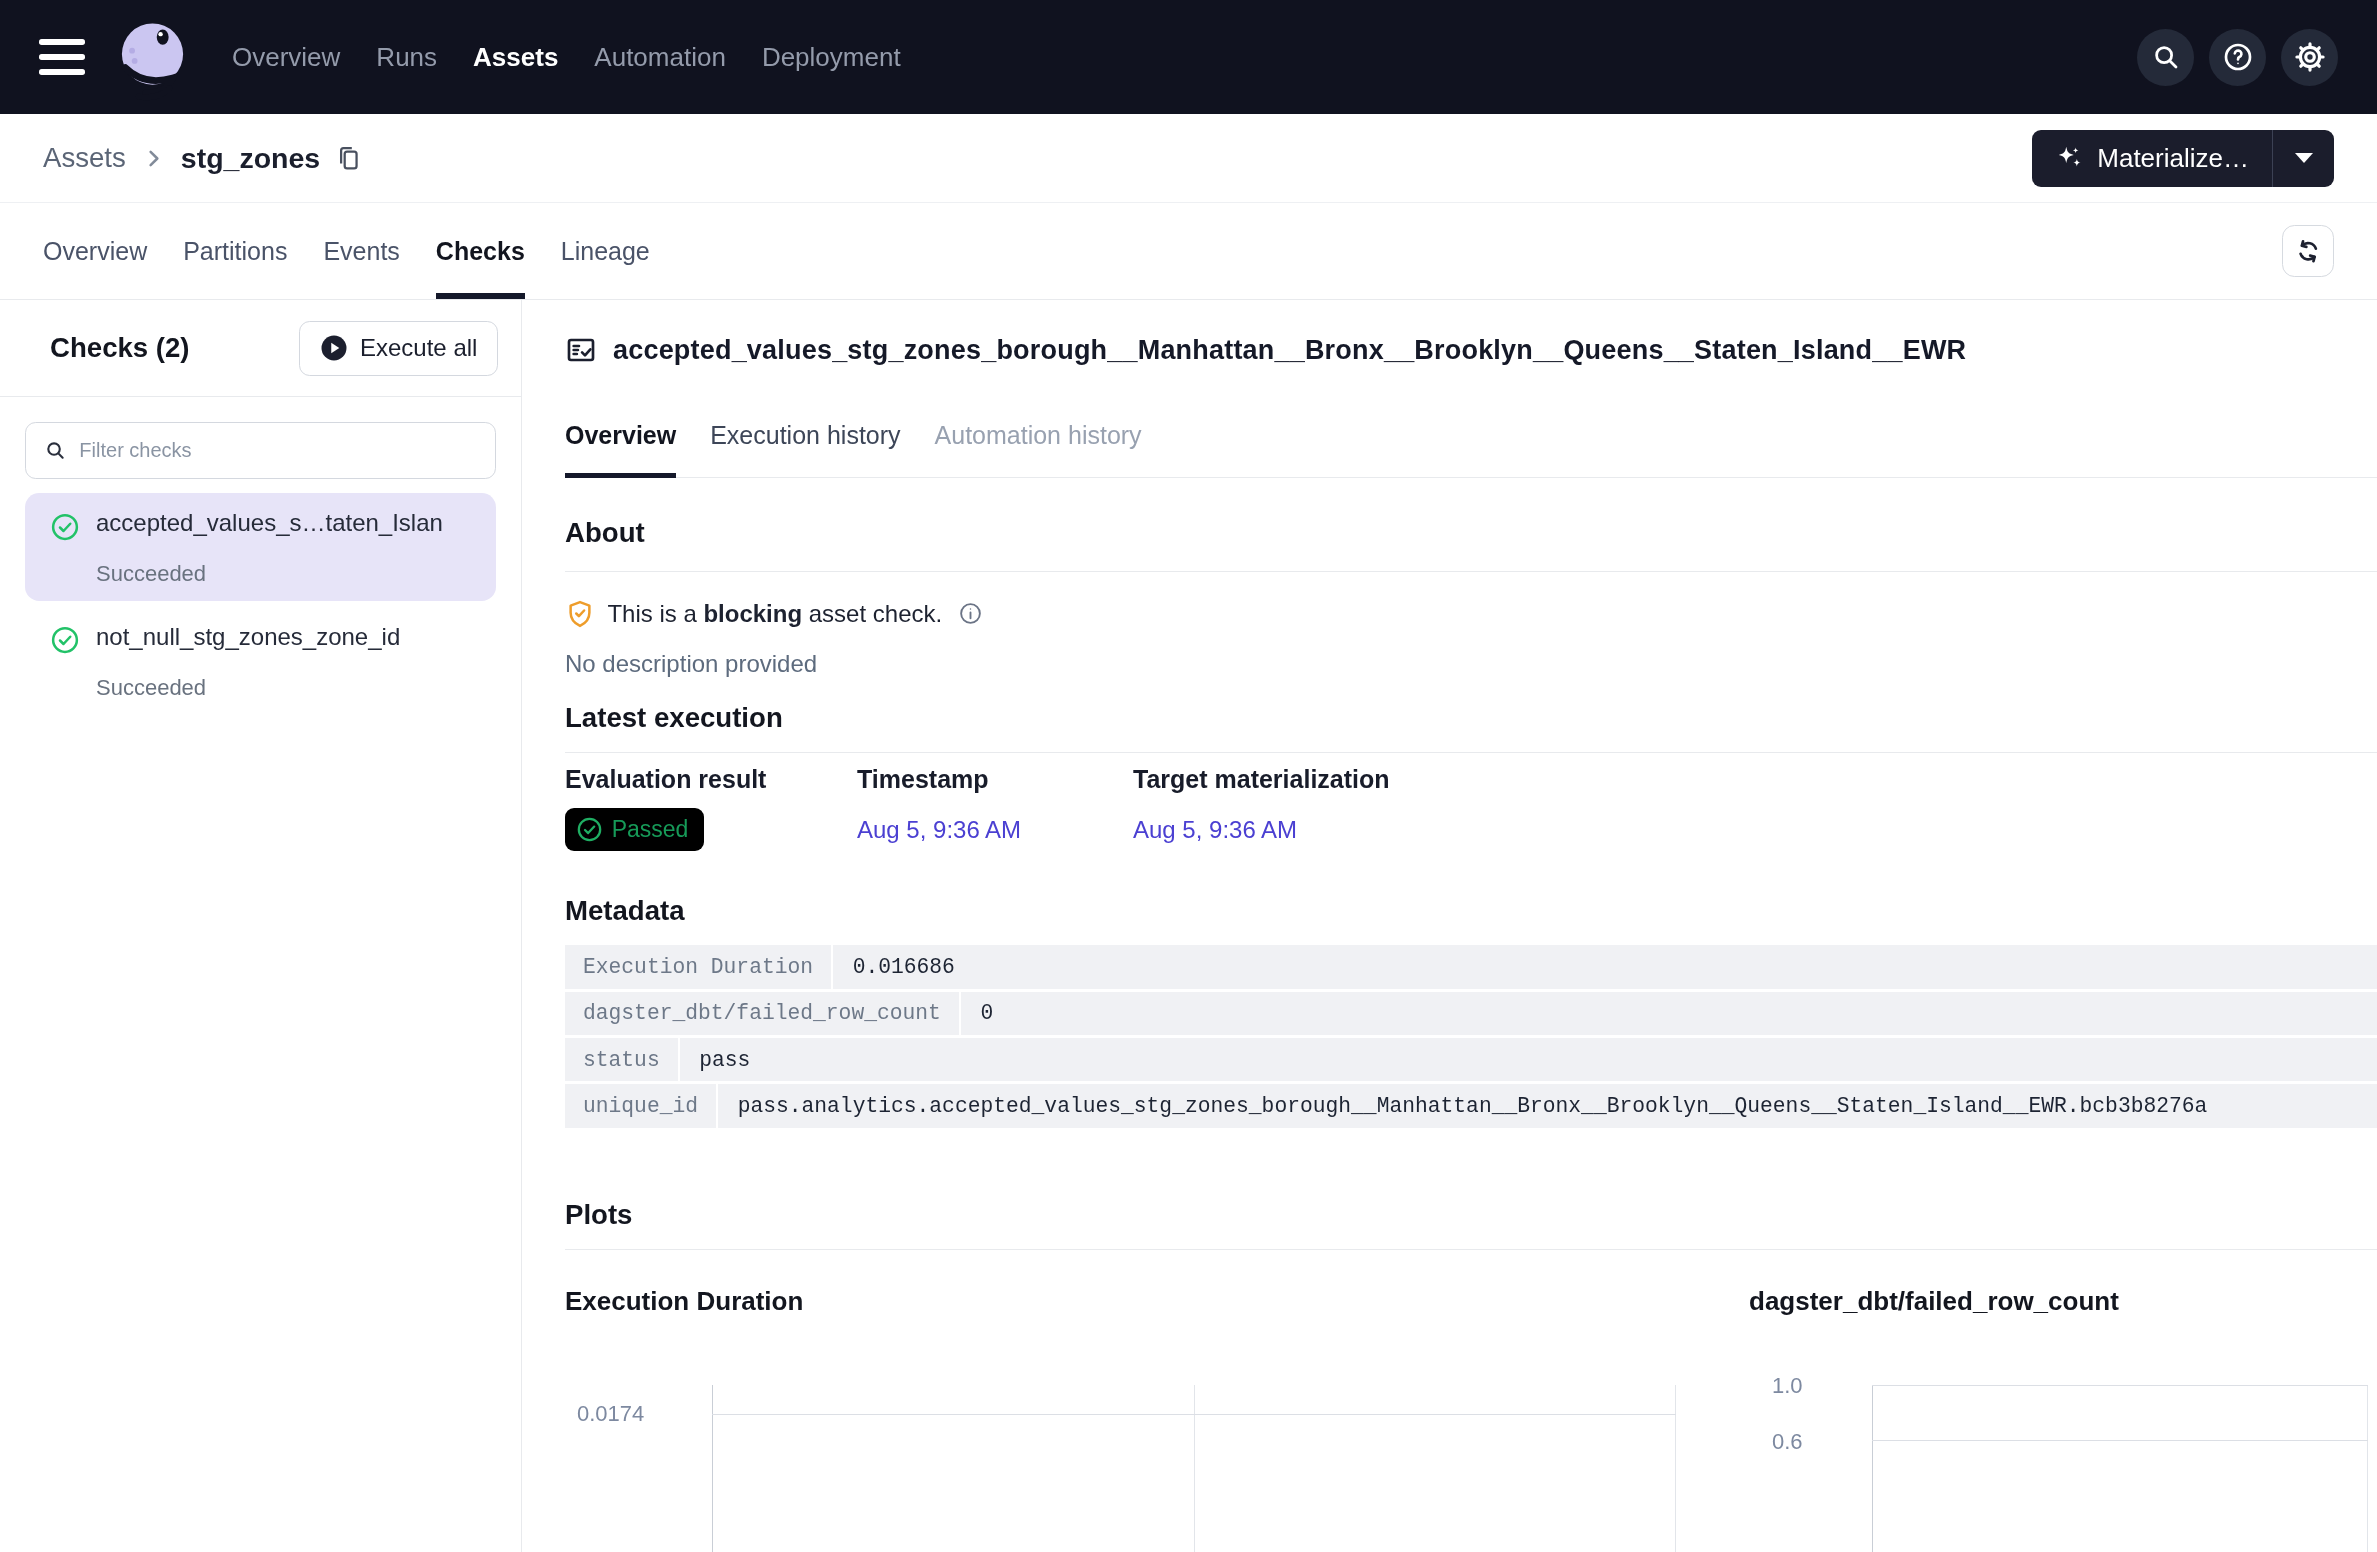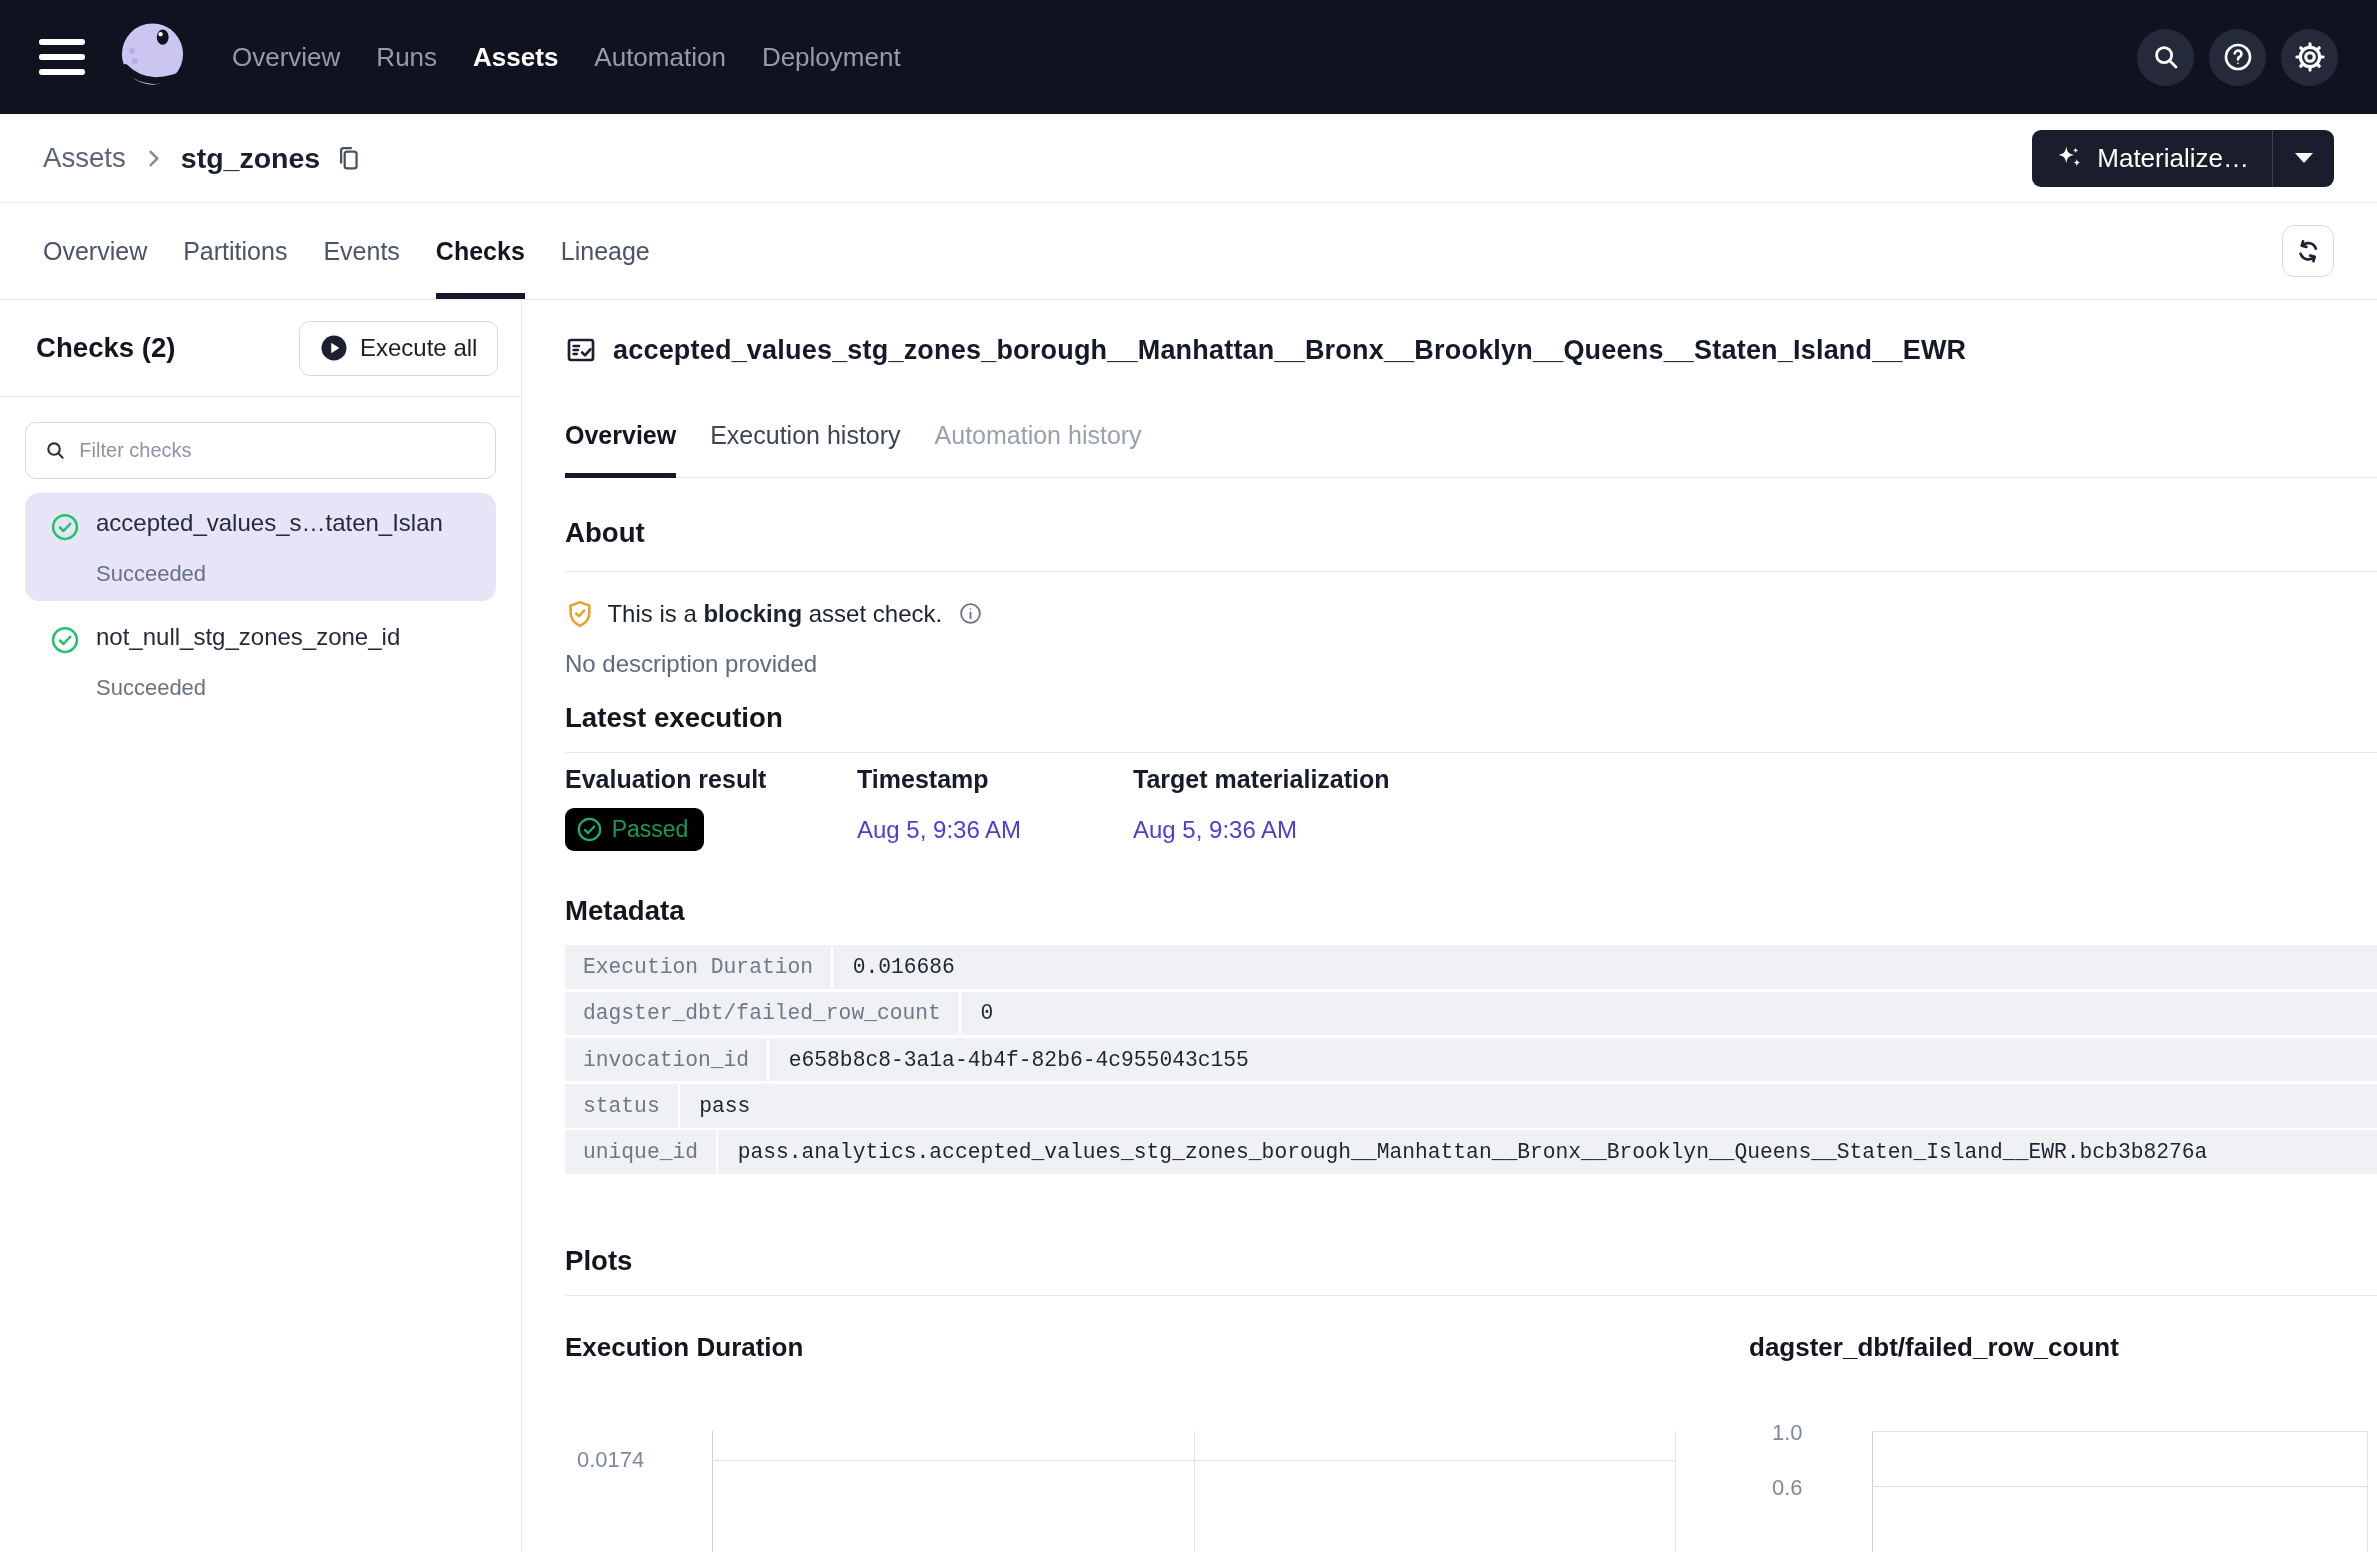--- a/index.html
+++ b/index.html
@@ -46,21 +46,21 @@
     display:flex; align-items:center; padding:0 43px;
   }
   .asset-tabs { display:flex; gap:36px; height:100%; align-items:center; }
   .atab { position:relative; height:100%; display:flex; align-items:center; font-size:25px; color:#4a5368; cursor:pointer; }
   .atab.active { color:#12151f; font-weight:700; }
   .atab.active::after { content:""; position:absolute; left:0; right:0; bottom:0; height:6.2px; background:#14182a; }
   .refresh-btn { margin-left:auto; width:52px; height:52px; border:0.9px solid #d6dae0; border-radius:12.4px; display:flex; align-items:center; justify-content:center; cursor:pointer; background:#fff; }
 
   
   .sidebar { position:absolute; left:0; top:300px; width:522px; height:1253px; border-right:0.9px solid #e8eaed; background:#fff; }
-  .sidebar-head { height:97px; display:flex; align-items:center; padding:0 23px 0 36px; border-bottom:0.9px solid #e8eaed; }
+  .sidebar-head { height:97px; display:flex; align-items:center; padding:0 23px 0 50px; border-bottom:0.9px solid #e8eaed; }
   .sidebar-title { font-size:27.6px; font-weight:700; color:#13161f; }
   .execute-all { margin-left:auto; display:flex; align-items:center; gap:10.7px; height:55px; padding:0 19.6px; border:0.9px solid #d4d8df; border-radius:10.7px; background:#fff; font-size:24px; color:#1b1f2d; cursor:pointer; }
   .sidebar-body { padding:25px 25px 0 25px; }
   .filter-box { display:flex; align-items:center; gap:12.4px; height:57px; border:0.9px solid #d4d8df; border-radius:10.7px; padding:0 18px; background:#fff; }
   .filter-box input { border:none; outline:none; font-size:20px; color:#2a2f3d; width:100%; font-family:"Liberation Sans",sans-serif; background:transparent; }
   .filter-box input::placeholder { color:#8a94a3; }
   .check-list { margin-top:14.2px; display:flex; flex-direction:column; gap:5.3px; }
   .check-item { display:flex; align-items:flex-start; gap:16px; padding:16px 14.2px 14.2px 25px; border-radius:14.2px; cursor:pointer; }
   .check-item.selected { background:#e7e4f8; }
   .check-item .c-icon { margin-top:2.7px; flex:none; }
@@ -350,24 +350,20 @@
   <div class="meta-table">
     <div class="meta-row">
       <div class="meta-key">Execution Duration</div>
       <div class="meta-val">0.016686</div>
     </div>
     <div class="meta-row">
       <div class="meta-key">dagster_dbt/failed_row_count</div>
       <div class="meta-val">0</div>
     </div>
     <div class="meta-row">
-      <div class="meta-key">invocation_id</div>
-      <div class="meta-val">e658b8c8-3a1a-4b4f-82b6-4c955043c155</div>
-    </div>
-    <div class="meta-row">
       <div class="meta-key">status</div>
       <div class="meta-val">pass</div>
     </div>
     <div class="meta-row">
       <div class="meta-key">unique_id</div>
       <div class="meta-val">pass.analytics.accepted_values_stg_zones_borough__Manhattan__Bronx__Brooklyn__Queens__Staten_Island__EWR.bcb3b8276a</div>
     </div>
   </div>
 
   <div class="section-heading plots-heading">Plots</div>

